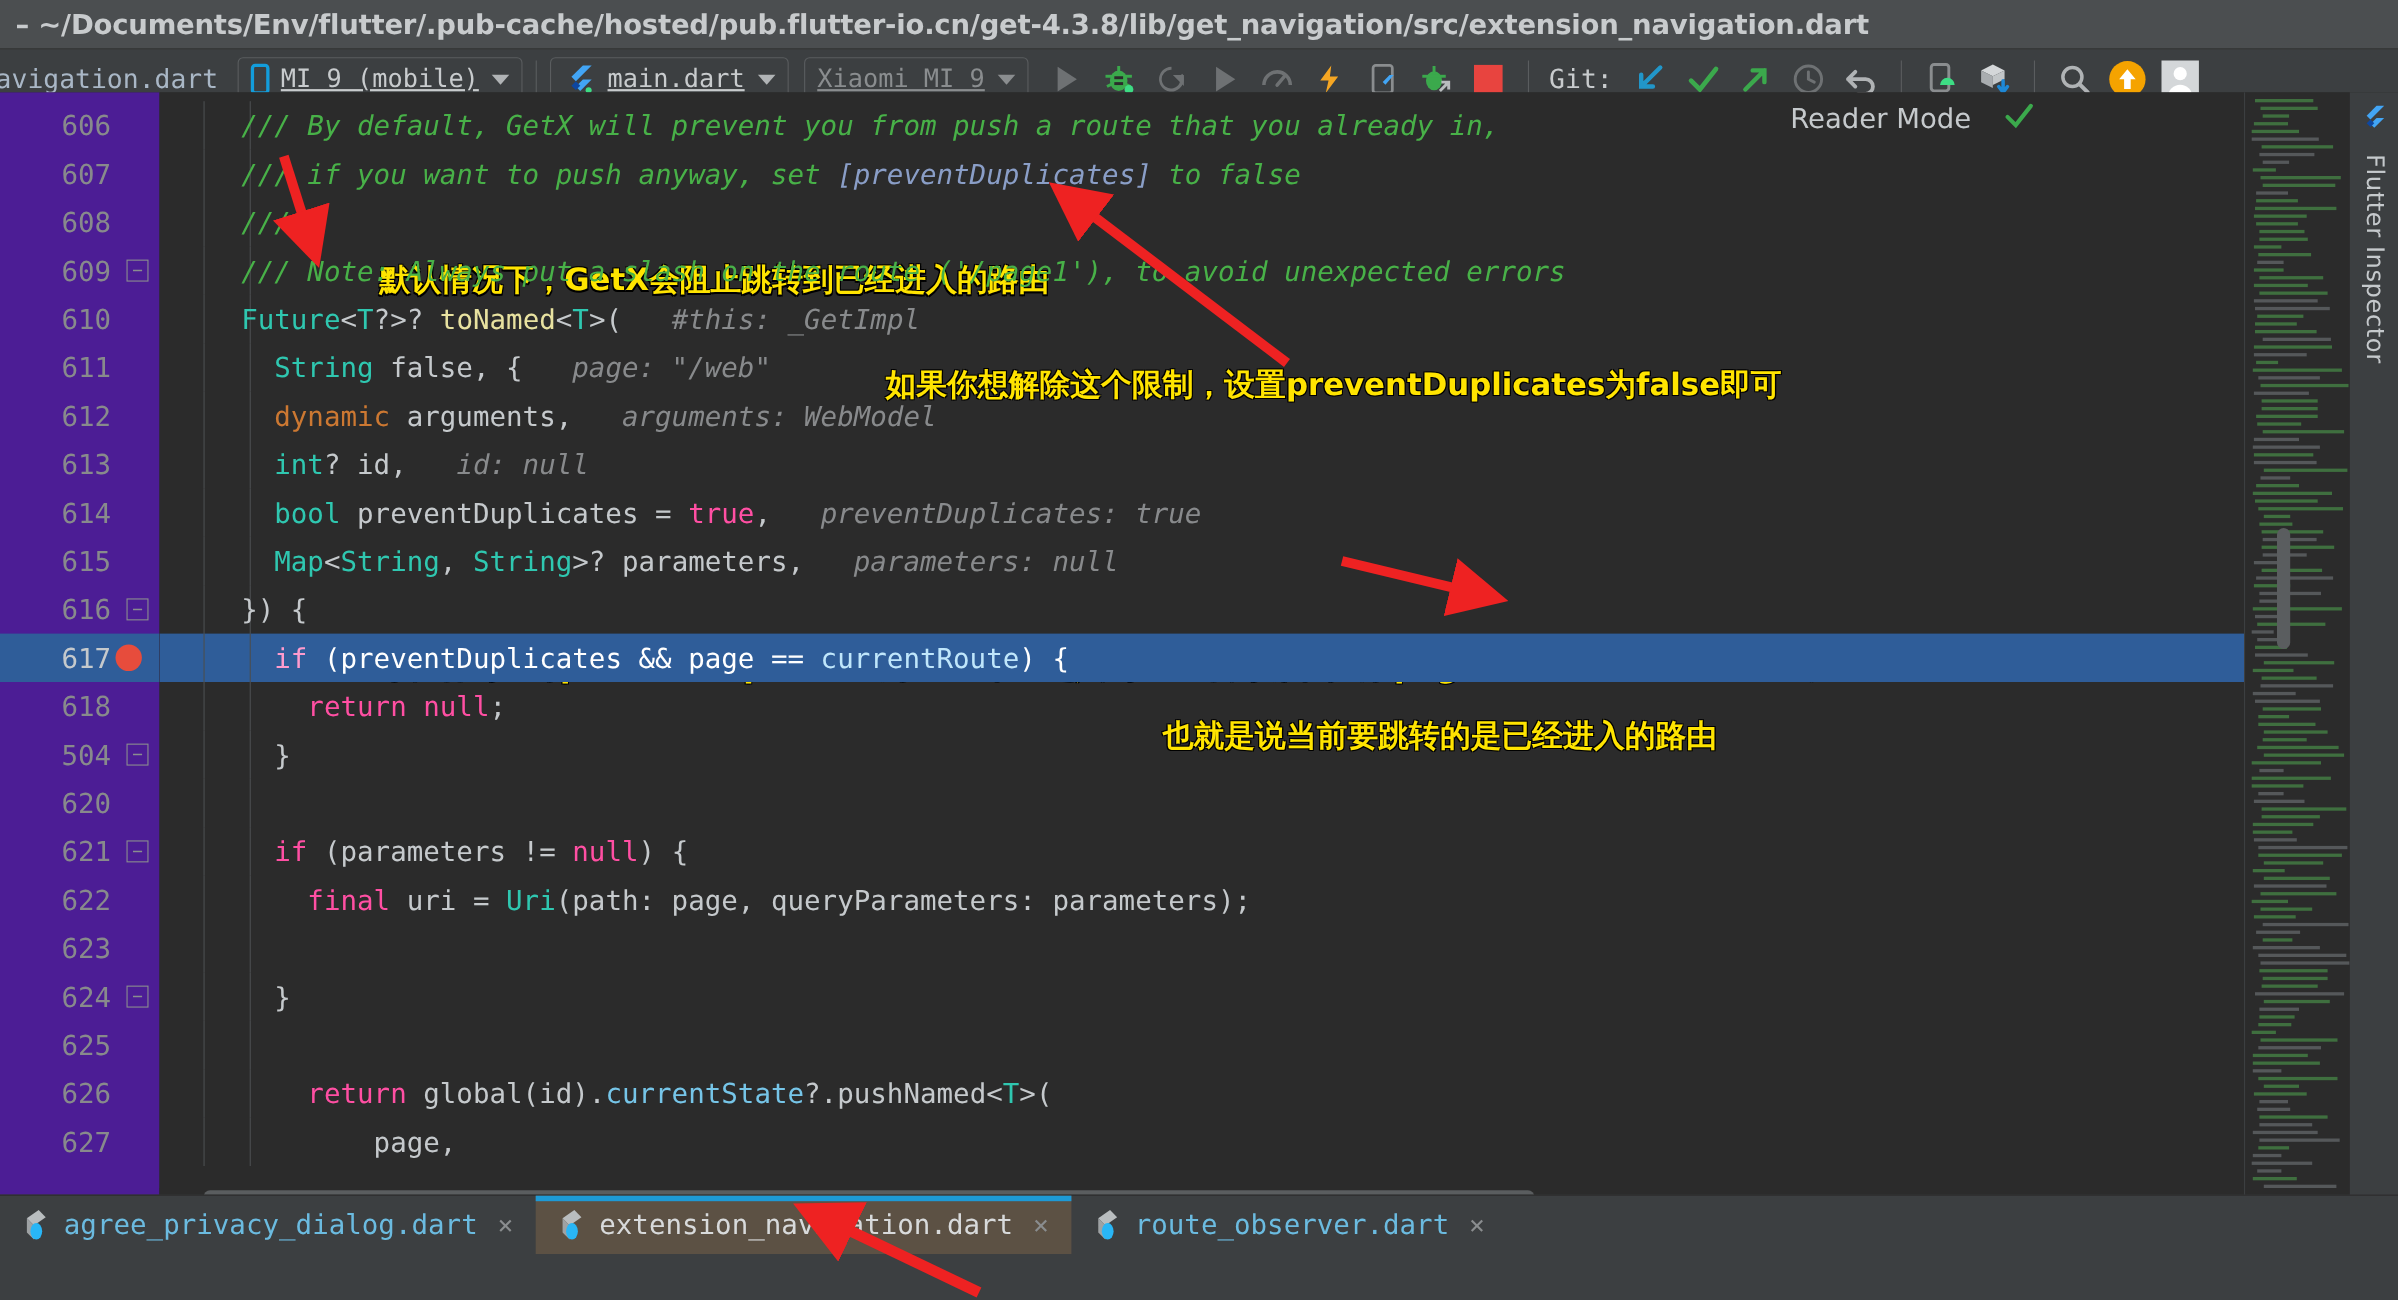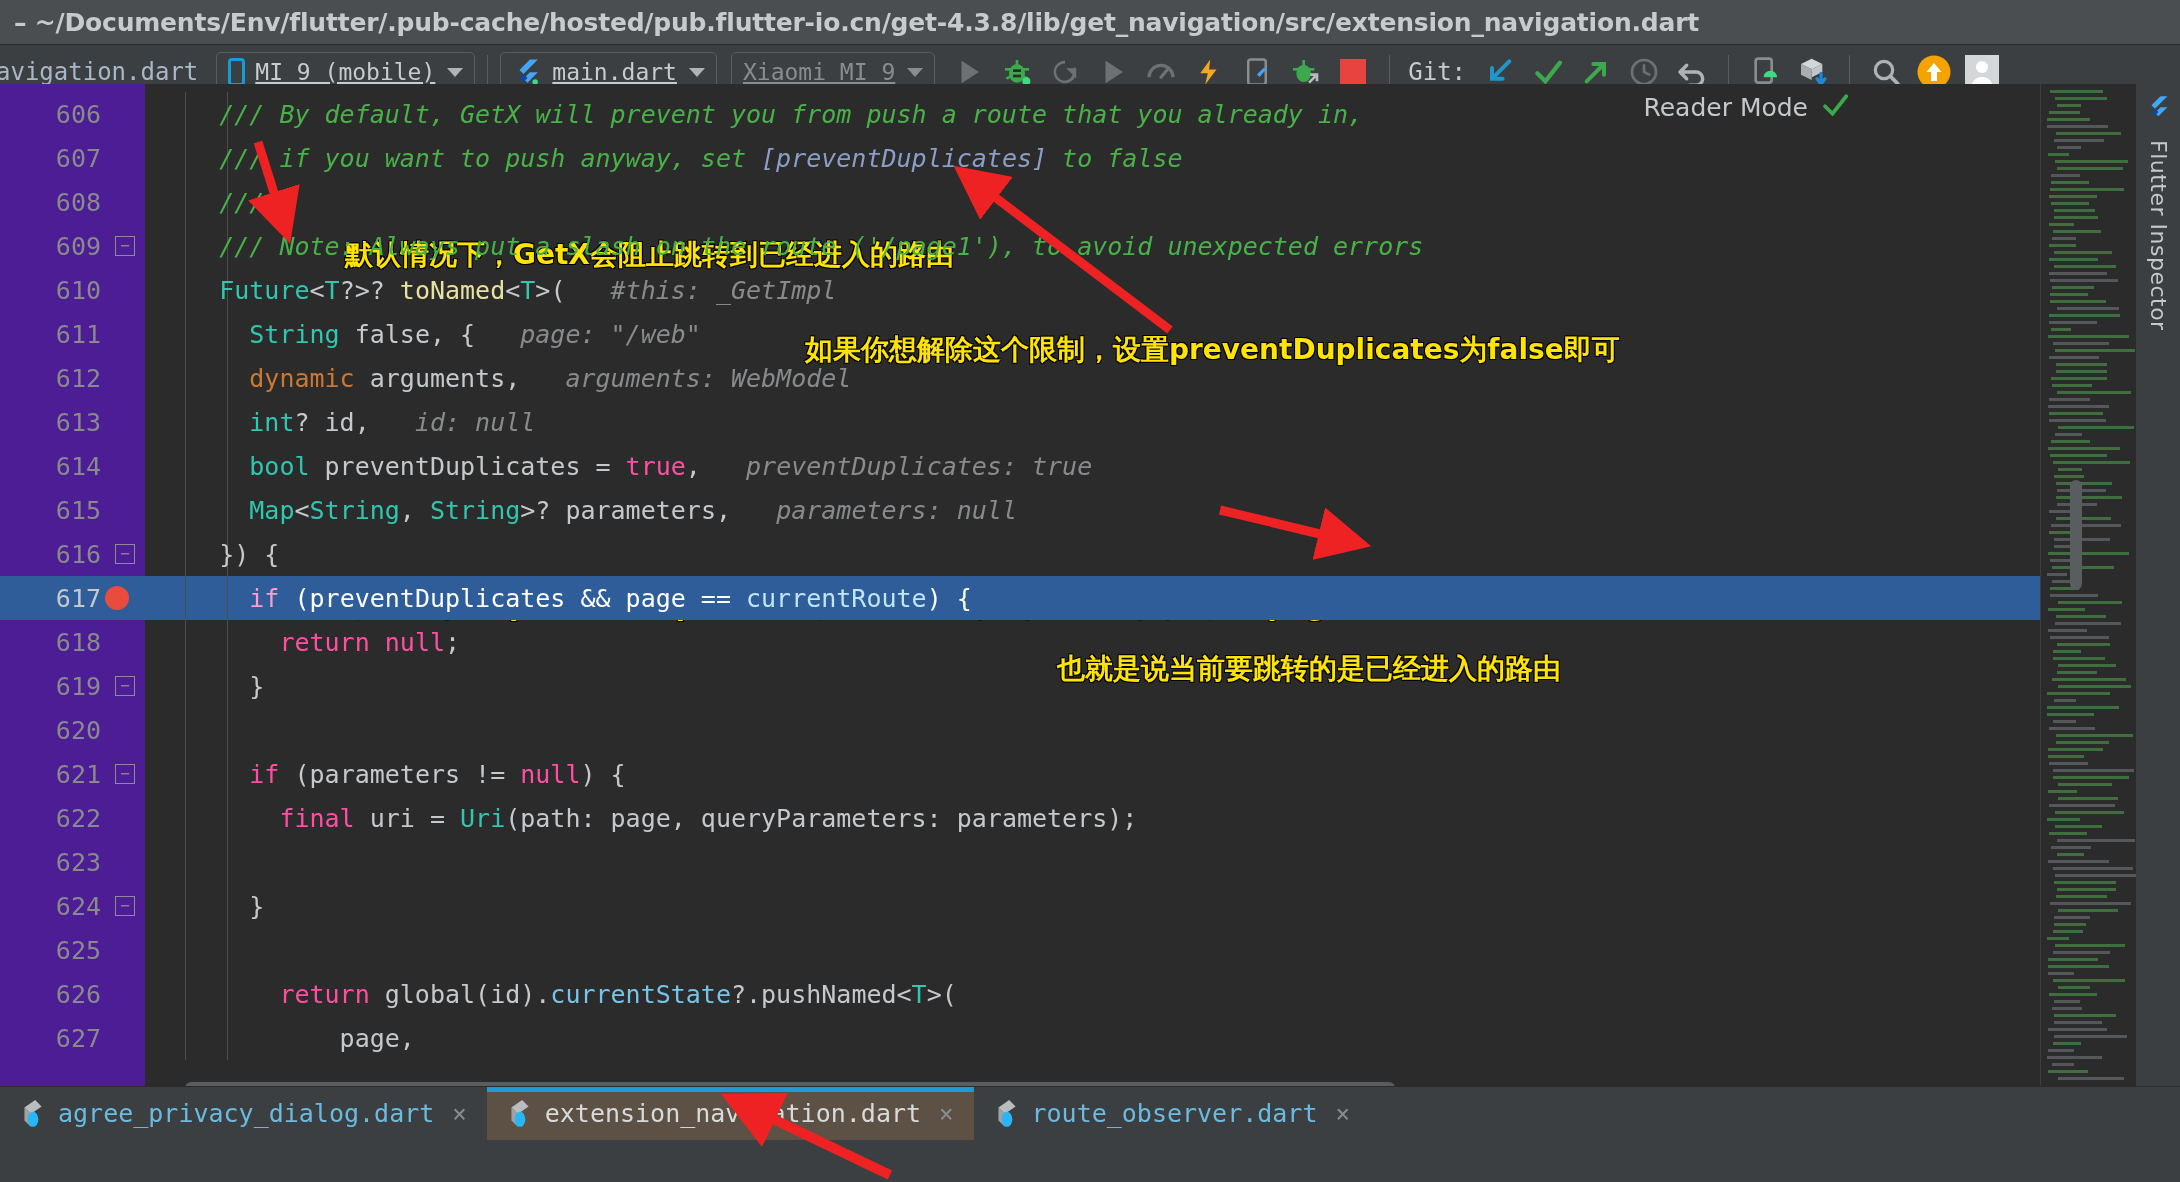--- a/index.html
+++ b/index.html
@@ -143,21 +143,21 @@
     color: #ffe400; font-weight: bold; font-size: 28px;
     font-family: "DejaVu Sans", sans-serif;
     position: absolute;
     white-space: nowrap;
     text-shadow: 1px 1px 0 #000, -1px 1px 0 #000, 1px -1px 0 #000, -1px -1px 0 #000;
   }
 
   
   .reader-mode {
     position: absolute; top: 6px; right: 190px;
-    display: flex; align-items: center; gap: 12px;
+    display: flex; align-items: center; gap: 28px;
     z-index: 5;
   }
   .reader-mode .rm-text {
     color: #c5c9cc; font-size: 25px;
     font-family: "DejaVu Sans", sans-serif;
   }
 
   
   .minimap {
     width: 96px; flex: none; background: #2b2b2b;
@@ -442,21 +442,21 @@
           <span class="fold">−</span>
         </div>
         <div class="gutter-line hl">
           <span class="num">617</span>
           <span class="breakpoint"></span>
         </div>
         <div class="gutter-line">
           <span class="num">618</span>
         </div>
         <div class="gutter-line">
-          <span class="num">619</span>
+          <span class="num">504</span>
           <span class="fold">−</span>
         </div>
         <div class="gutter-line">
           <span class="num">620</span>
         </div>
         <div class="gutter-line">
           <span class="num">621</span>
           <span class="fold">−</span>
         </div>
         <div class="gutter-line">

